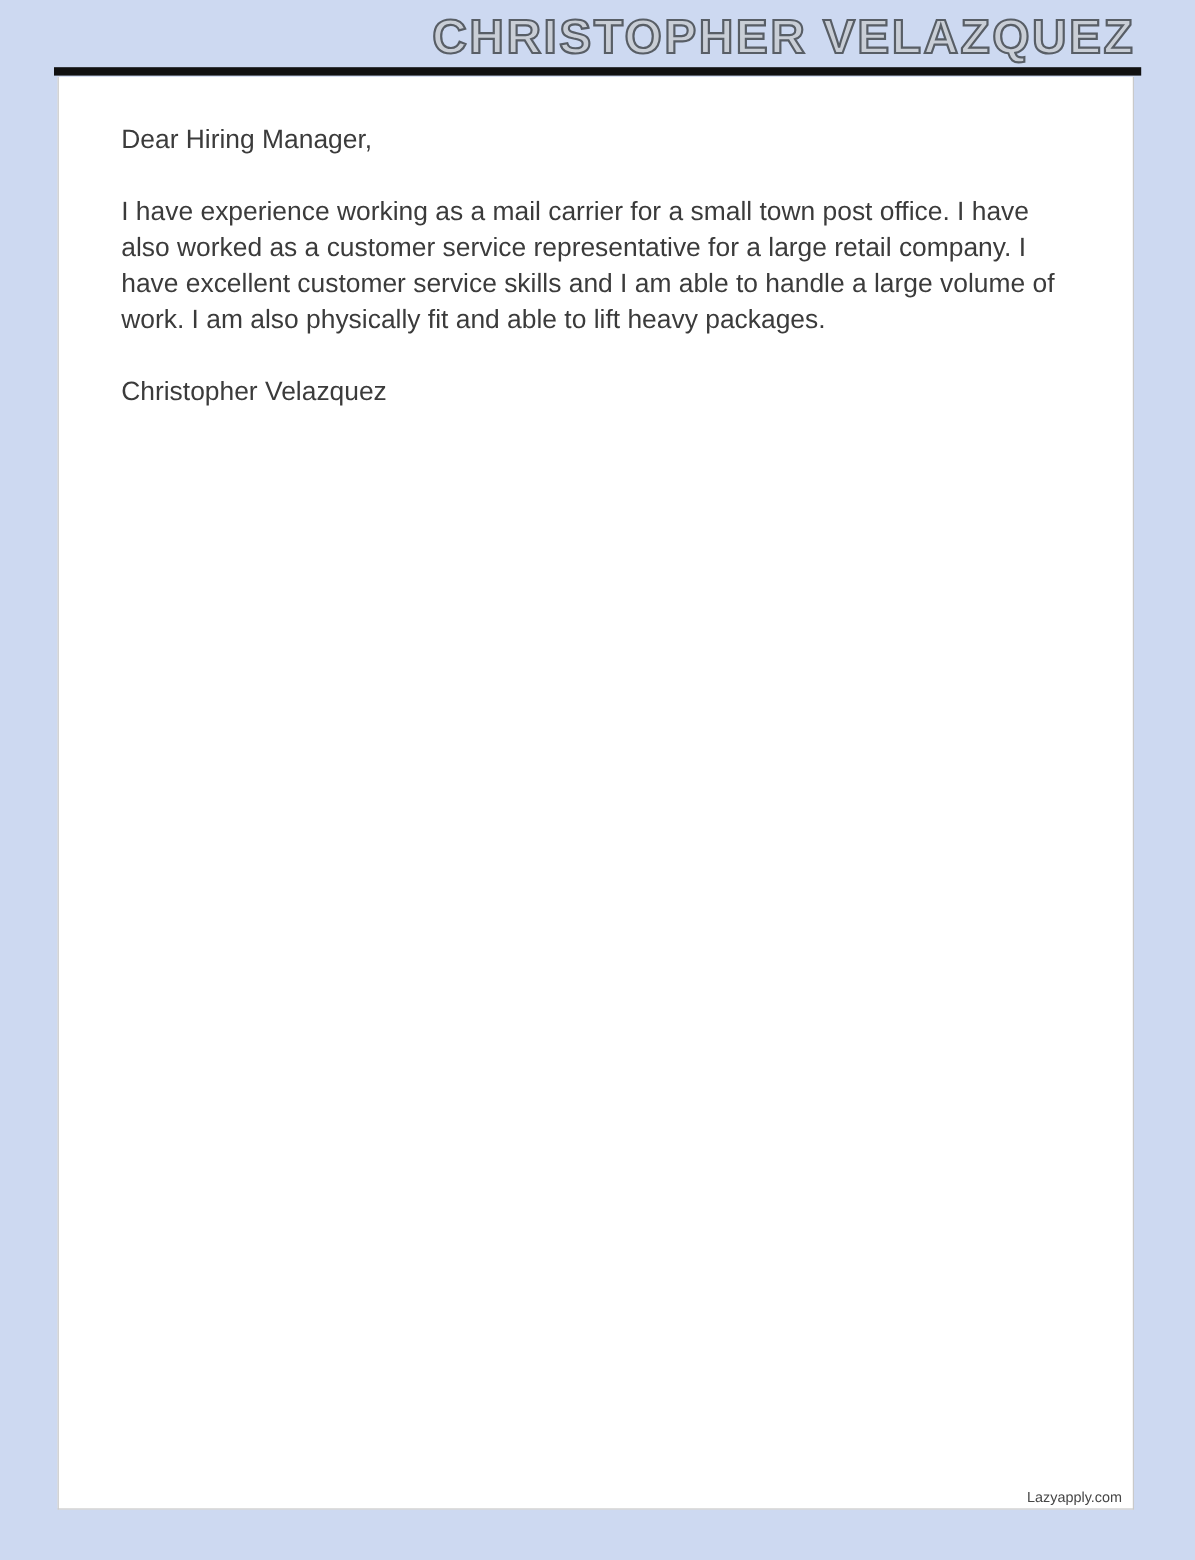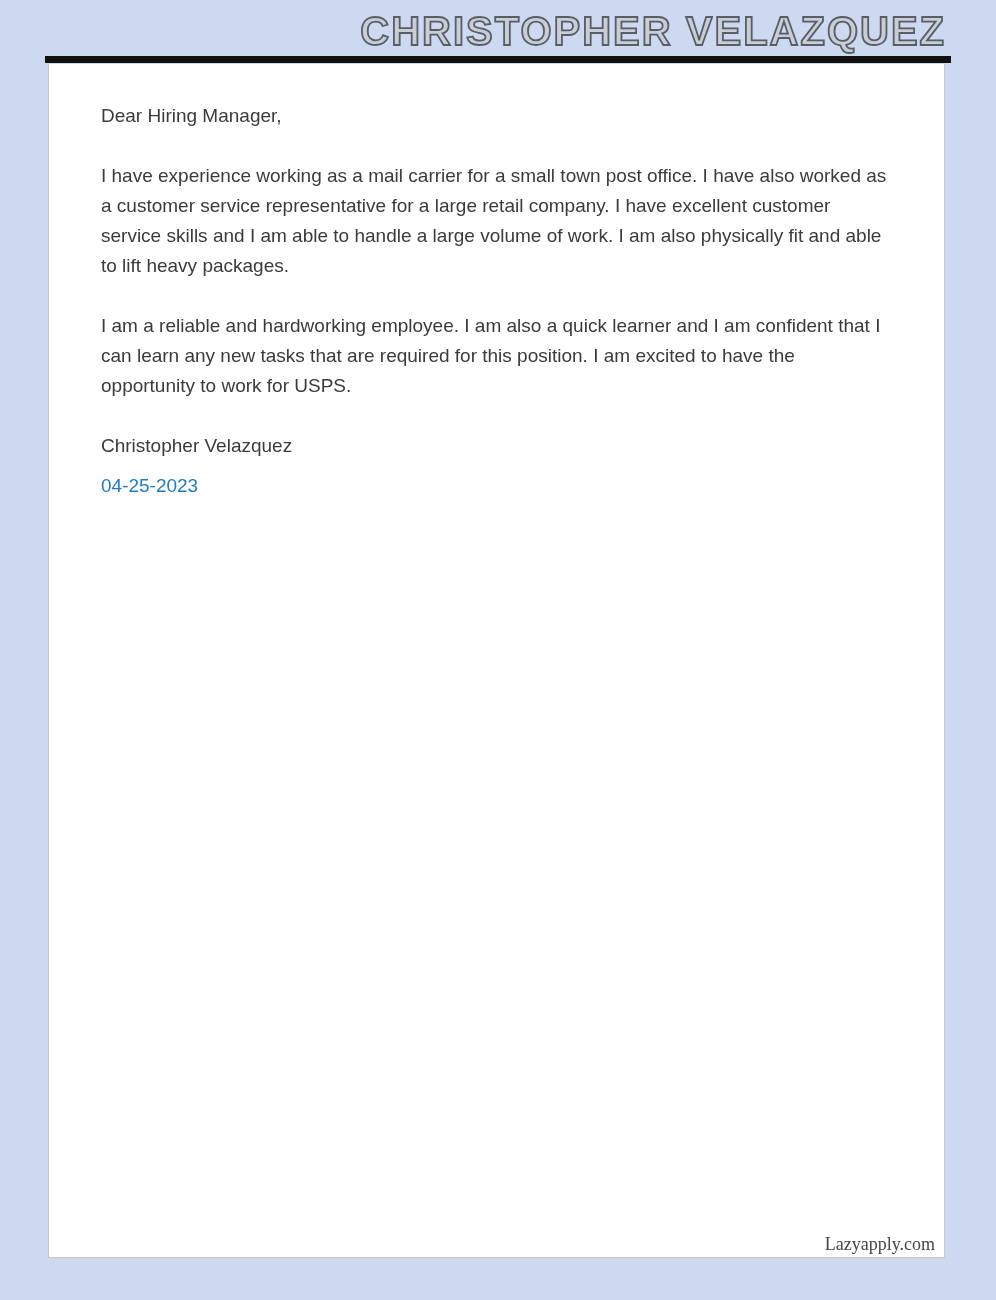--- a/index.html
+++ b/index.html
@@ -34,55 +34,52 @@
     left: 48px;
     right: 51px;
     top: 64px;
     bottom: 42px;
     background: #ffffff;
     border: 1px solid #c9c9c9;
     border-top: none;
     padding: 37px 54px 0 52px;
   }
   .page p {
-    font-size: 19px;
+    font-size: 22px;
     line-height: 30px;
     color: var(--text, #3b3b3b);
     margin: 0 0 30px 0;
   }
   .page p.signature { margin-bottom: 10px; }
   .page p.date {
     color: var(--date, #1e7dc6);
     margin-bottom: 0;
   }
   .watermark {
     position: absolute;
     right: 9px;
     bottom: 2px;
-    font-size: 18px;
+    font-size: 12px;
     color: #464646;
-    font-family: Liberation Serif, serif;
   }
 </style>
 </head>
 <body>
 
 <header class="letterhead">
   <h1 class="applicant-name">CHRISTOPHER VELAZQUEZ</h1>
 </header>
 
 <div class="divider"></div>
 
 <main class="page">
   <p>Dear Hiring Manager,</p>
 
 
   <p>I have experience working as a mail carrier for a small town post office. I have also worked as a customer service representative for a large retail company. I have excellent customer service skills and I am able to handle a large volume of work. I am also physically fit and able to lift heavy packages.</p>
 
-  <p>I am a reliable and hardworking employee. I am also a quick learner and I am confident that I can learn any new tasks that are required for this position. I am excited to have the opportunity to work for USPS.</p>
 
 
   <p class="signature">Christopher Velazquez</p>
 
-  <p class="date">04-25-2023</p>
 
   <div class="watermark">Lazyapply.com</div>
 </main>
 
 </body></html>

